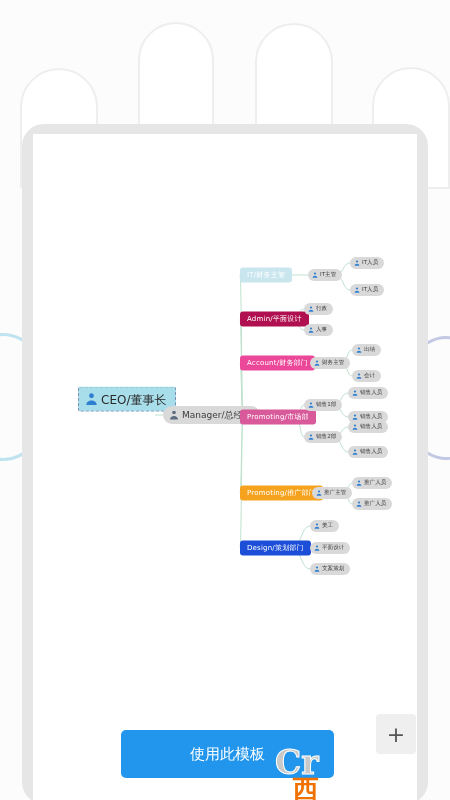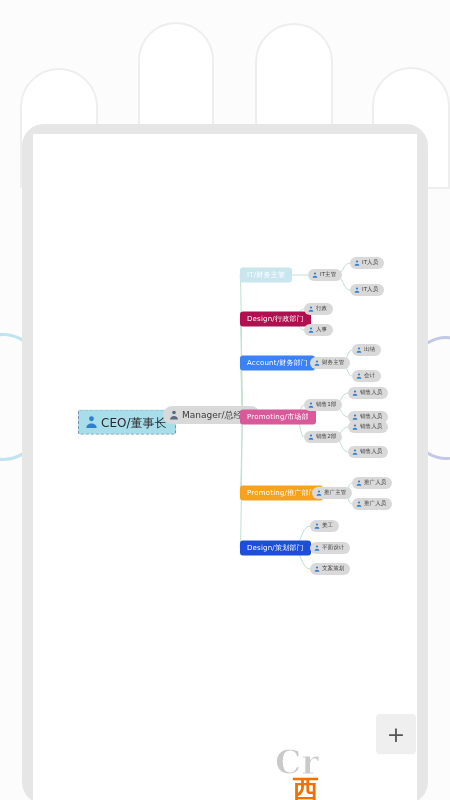--- a/index.html
+++ b/index.html
@@ -182,21 +182,21 @@
           <path d="M269,359 C274,359 274,359 279,359"></path>
           <path d="M311,359 C315,359 315,349 319,349"></path>
           <path d="M311,359 C315,359 315,370 319,370"></path>
           <path d="M210,281 C208.5,281 208.5,414 207,414"></path>
           <path d="M259,414 C268,414 268,392 277,392"></path>
           <path d="M259,414 C268,414 268,414 277,414"></path>
           <path d="M259,414 C268,414 268,435 277,435"></path>
         </g>
     </svg>
     <div id="nodes">
-        <div class="node n-root" style="left: 45px; top: 288px; transform: translateY(-50%);">
+        <div class="node n-root" style="left: 45px; top: 265px; transform: translateY(-50%);">
           <svg class="pico" viewBox="0 0 24 24">
             <circle cx="12" cy="6" r="4.4" fill="#2f7fd0"></circle>
             <path d="M2.5 23c0-5.4 4.3-8.4 9.5-8.4s9.5 3 9.5 8.4z" fill="#2f7fd0"></path>
           </svg>
           <span>CEO/董事长</span>
         </div>
         <div class="node n-mgr" style="left: 130px; top: 281px; transform: translateY(-50%);">
           <svg class="pico" viewBox="0 0 24 24">
             <circle cx="12" cy="6" r="4.4" fill="#5b6b80"></circle>
             <path d="M2.5 23c0-5.4 4.3-8.4 9.5-8.4s9.5 3 9.5 8.4z" fill="#5b6b80"></path>
@@ -221,37 +221,37 @@
           <span>IT人员</span>
         </div>
         <div class="node n-pill" style="left: 317px; top: 156px; transform: translateY(-50%);">
           <svg class="pico" viewBox="0 0 24 24">
             <circle cx="12" cy="6" r="4.4" fill="#2f7fd0"></circle>
             <path d="M2.5 23c0-5.4 4.3-8.4 9.5-8.4s9.5 3 9.5 8.4z" fill="#2f7fd0"></path>
           </svg>
           <span>IT人员</span>
         </div>
         <div class="node n-dep" style="left: 207px; top: 185px; transform: translateY(-50%); background: rgb(176, 16, 80); color: rgb(255, 255, 255);">
-          <span>Design/行政部门</span>
+          <span>Admin/平面设计</span>
         </div>
         <div class="node n-pill" style="left: 271px; top: 175px; transform: translateY(-50%);">
           <svg class="pico" viewBox="0 0 24 24">
             <circle cx="12" cy="6" r="4.4" fill="#2f7fd0"></circle>
             <path d="M2.5 23c0-5.4 4.3-8.4 9.5-8.4s9.5 3 9.5 8.4z" fill="#2f7fd0"></path>
           </svg>
           <span>行政</span>
         </div>
         <div class="node n-pill" style="left: 271px; top: 196px; transform: translateY(-50%);">
           <svg class="pico" viewBox="0 0 24 24">
             <circle cx="12" cy="6" r="4.4" fill="#2f7fd0"></circle>
             <path d="M2.5 23c0-5.4 4.3-8.4 9.5-8.4s9.5 3 9.5 8.4z" fill="#2f7fd0"></path>
           </svg>
           <span>人事</span>
         </div>
-        <div class="node n-dep" style="left: 207px; top: 229px; transform: translateY(-50%); background: #3b82f6; color: rgb(255, 255, 255);">
+        <div class="node n-dep" style="left: 207px; top: 229px; transform: translateY(-50%); background: #ec4899; color: rgb(255, 255, 255);">
           <span>Account/财务部门</span>
         </div>
         <div class="node n-pill" style="left: 277px; top: 229px; transform: translateY(-50%);">
           <svg class="pico" viewBox="0 0 24 24">
             <circle cx="12" cy="6" r="4.4" fill="#2f7fd0"></circle>
             <path d="M2.5 23c0-5.4 4.3-8.4 9.5-8.4s9.5 3 9.5 8.4z" fill="#2f7fd0"></path>
           </svg>
           <span>财务主管</span>
         </div>
         <div class="node n-pill" style="left: 319px; top: 216px; transform: translateY(-50%);">
@@ -357,20 +357,23 @@
         <div class="node n-pill" style="left: 277px; top: 435px; transform: translateY(-50%);">
           <svg class="pico" viewBox="0 0 24 24">
             <circle cx="12" cy="6" r="4.4" fill="#2f7fd0"></circle>
             <path d="M2.5 23c0-5.4 4.3-8.4 9.5-8.4s9.5 3 9.5 8.4z" fill="#2f7fd0"></path>
           </svg>
           <span>文案策划</span>
         </div>
       </div>
   </div>
 
+  <button class="use-btn">
+    <span>使用此模板</span>
+  </button>
 
   <div class="fab">
     <span>+</span>
   </div>
 
   <div class="watermark">
     <span class="wm-cr">Cr</span>
     <span class="wm-xi">西</span>
     <span class="wm-xi wm-xi2">西</span>
   </div>

